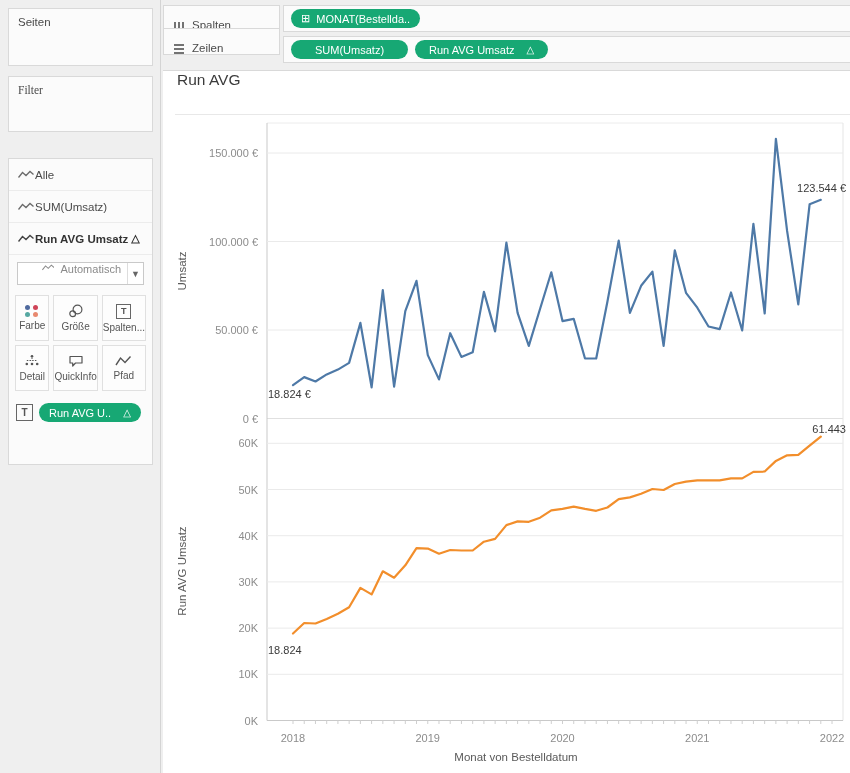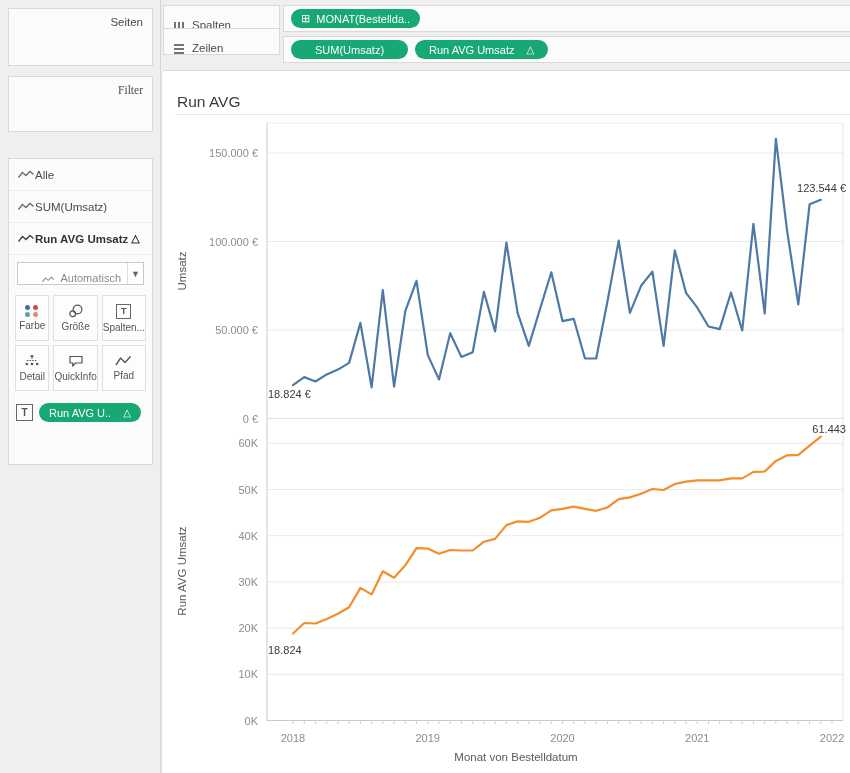--- a/index.html
+++ b/index.html
@@ -1,46 +1,46 @@
 <!DOCTYPE html>
 <html><head>
 <meta charset="utf-8">
 <style>
   html,body{margin:0;padding:0;}
   body{width:850px;height:773px;position:relative;overflow:hidden;background:#efefef;
        font-family:"Liberation Sans",sans-serif;color:#4a4a4a;-webkit-font-smoothing:antialiased;}
   .box{position:absolute;left:8px;width:145px;background:#fbfbfb;border:1px solid #d9d9d9;box-sizing:border-box;}
-  .box .ttl{padding:7px 9px;font-size:11.5px;color:#4a4a4a;text-align:right;}
+  .box .ttl{padding:7px 9px;font-size:11.5px;color:#4a4a4a;}
   .vdiv{position:absolute;left:160px;top:0;width:1px;height:773px;background:#d4d4d4;}
   
   .marks-title{padding:7px 9px 6px;font-size:11.5px;border-bottom:1px solid #e4e4e4;}
   .mark-row{height:31px;display:flex;align-items:center;gap:1px;padding:0 9px;border-bottom:1px solid #ececec;font-size:11.5px;cursor:default;}
   .mark-row.bold{font-weight:bold;color:#333;}
   .mark-row .delta{margin-left:2px;font-size:11px;}
-  .mtype{margin:7px 8px 4px;height:21px;border:1px solid #c9c9c9;background:#fff;display:flex;align-items:flex-end;gap:6px;padding-left:24px;}
+  .mtype{margin:7px 8px 4px;height:21px;border:1px solid #c9c9c9;background:#fff;display:flex;align-items:flex-start;gap:6px;padding-left:24px;}
   .mtype .lbl{font-size:11px;color:#8a8a8a;flex:1;}
   .mtype .chev{width:18px;height:100%;border-left:1px solid #ddd;display:flex;align-items:center;justify-content:center;color:#666;font-size:9px;}
   .mgrid{display:grid;grid-template-columns:repeat(3,1fr);gap:4px;padding:6px 6px 2px;}
   .mbtn{height:44px;background:#fdfdfd;border:1px solid #e0e0e0;display:flex;flex-direction:column;align-items:center;justify-content:center;gap:3px;}
   .mbtn .cap{font-size:10px;color:#555;white-space:nowrap;}
   .farbe-dots{display:grid;grid-template-columns:6px 6px;gap:2px;}
   .farbe-dots span{width:5px;height:5px;border-radius:50%;display:block;}
   .tbox{width:13px;height:13px;border:1px solid #666;display:flex;align-items:center;justify-content:center;font-size:9px;color:#555;font-weight:bold;}
   .pill-row{display:flex;align-items:center;gap:6px;padding:10px 7px;}
   .pill{display:inline-flex;align-items:center;gap:6px;height:19px;border-radius:10px;background:#17a874;color:#fff;font-size:11px;padding:0 10px;white-space:nowrap;cursor:default;}
   .pill .picon{font-size:11px;line-height:1;}
   .pill .pdelta{font-size:10px;margin-left:6px;}
   
   .shelf-label{position:absolute;left:163px;width:117px;height:27px;background:#fbfbfb;border:1px solid #d9d9d9;box-sizing:border-box;display:flex;align-items:flex-end;gap:8px;padding-left:10px;font-size:11.5px;color:#4a4a4a;}
   .shelf-content{position:absolute;left:283px;width:567px;height:27px;background:#fbfbfb;border:1px solid #d9d9d9;border-right:none;box-sizing:border-box;display:flex;align-items:center;gap:7px;padding-left:7px;}
   .bars-v{display:flex;gap:2px;}.bars-v i{width:2px;height:9px;background:#737373;display:block;}
   .bars-h{display:flex;flex-direction:column;gap:2px;}.bars-h i{width:10px;height:2px;background:#737373;display:block;}
   
   .sheet{position:absolute;left:163px;top:70px;width:687px;height:703px;background:#fff;border-top:1px solid #d9d9d9;box-sizing:border-box;}
-  .sheet-title{position:absolute;left:14px;top:22px;font-size:15.5px;color:#3b3b3b;}
+  .sheet-title{position:absolute;left:14px;top:0;font-size:15.5px;color:#3b3b3b;}
   .sheet-rule{position:absolute;left:12px;right:0;top:43px;border-top:1px solid #e8e8e8;}
   #chart-svg{position:absolute;left:0;top:0;}
   #chart-svg text{font-family:"Liberation Sans",sans-serif;}
   #chart-svg .tick{font-size:11px;fill:#8c8c8c;}
   #chart-svg .axis-label{font-size:11.5px;fill:#5a5a5a;}
   #chart-svg .ann{font-size:11px;fill:#3a3a3a;}
 </style>
 </head>
 <body>
 

